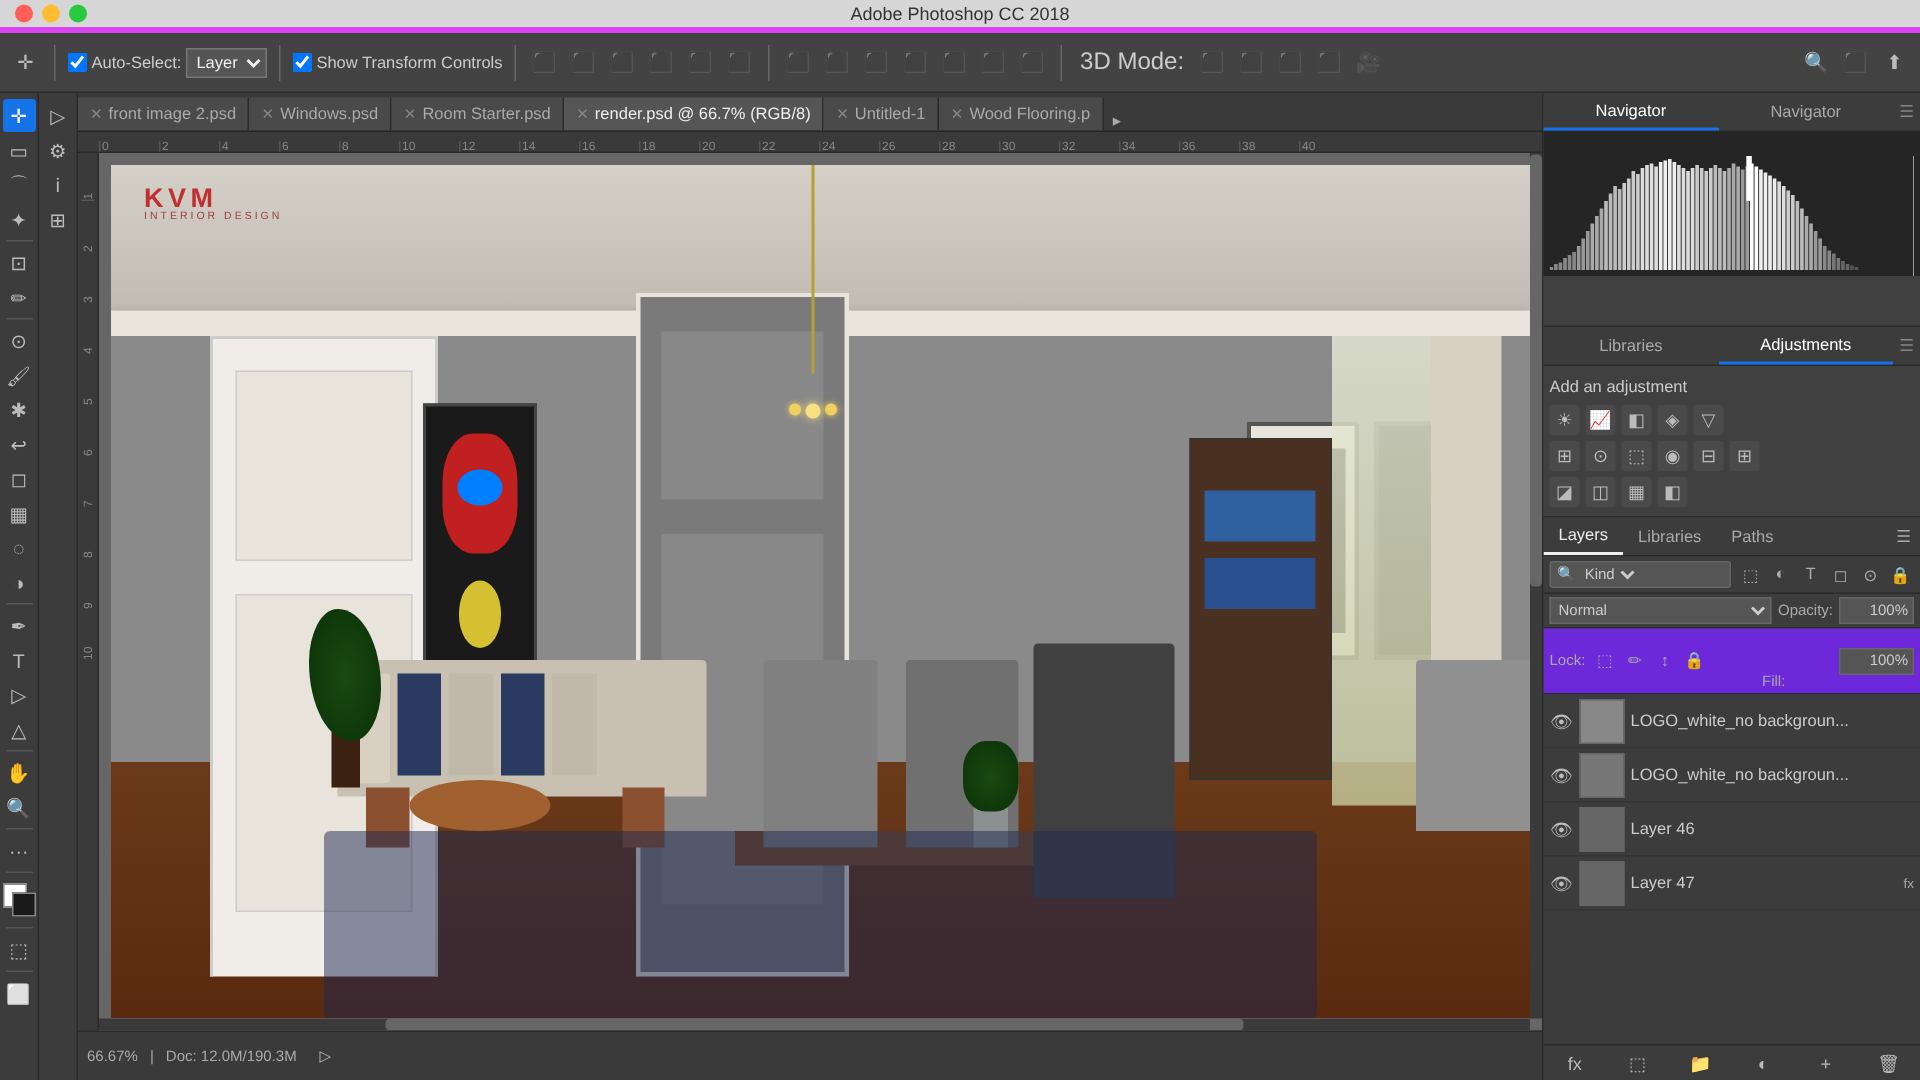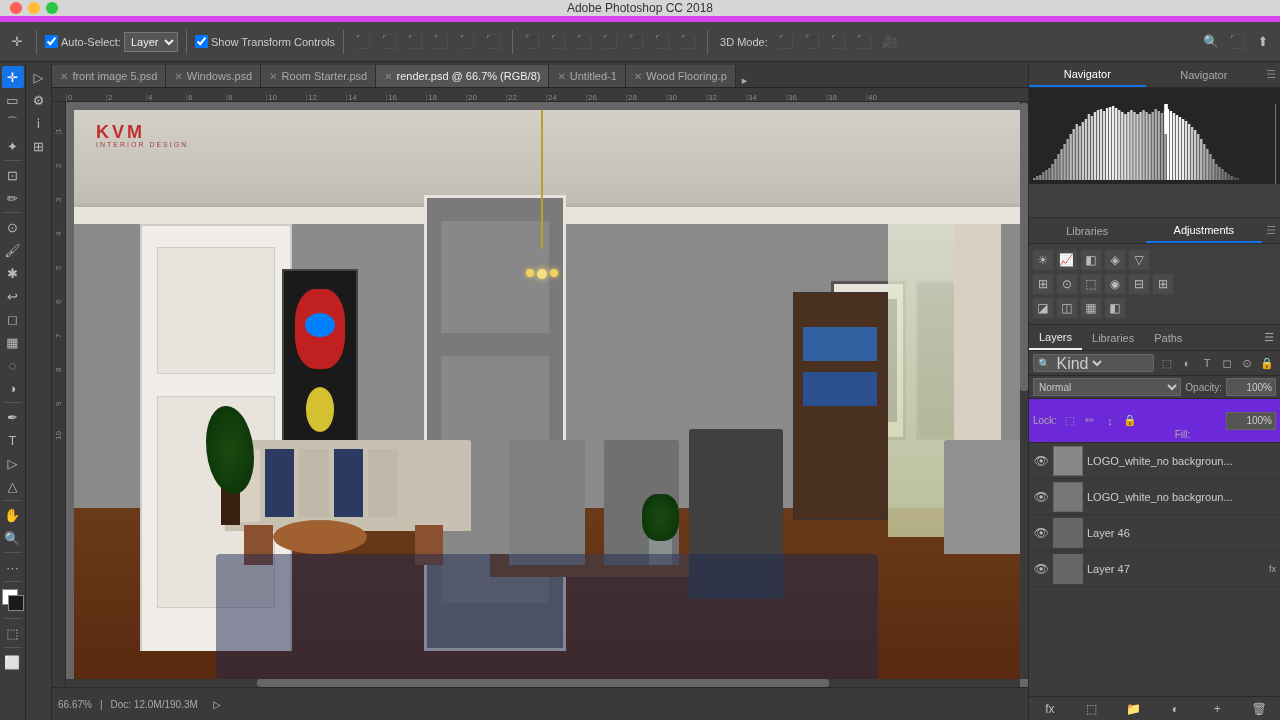--- a/index.html
+++ b/index.html
@@ -2,37 +2,37 @@
 <html><head>
   <meta charset="utf-8">
   <style>
     * { margin: 0; padding: 0; box-sizing: border-box; }
     body { width: 1280px; height: 720px; overflow: hidden; background: #3a3a3a; font-family: -apple-system, 'Helvetica Neue', Arial, sans-serif; font-size: 11px; color: #ccc; user-select: none; }
 
     
     #titlebar {
       width: 100%; height: 22px; background: #d6d6d6;
       display: flex; align-items: center; justify-content: center;
-      position: relative; border-bottom: 6px solid #d946ef;
+      position: relative; border-bottom: 4px solid #d946ef;
     }
     #titlebar .traffic-lights { position: absolute; left: 10px; display: flex; gap: 6px; align-items: center; }
     .tl { width: 12px; height: 12px; border-radius: 50%; }
     .tl-red { background: #ff5f57; }
     .tl-yellow { background: #febc2e; }
     .tl-green { background: #28c840; }
     #titlebar .title { font-size: 12px; color: #333; font-weight: 500; }
 
     
     #toolbar {
       width: 100%; height: 40px; background: #434343;
       display: flex; align-items: center; padding: 0 6px; gap: 4px;
       border-bottom: 1px solid #2a2a2a;
     }
     .toolbar-sep { width: 1px; height: 24px; background: #666; margin: 0 4px; }
-    .toolbar-btn { color: #ccc; font-size: 11px; padding: 2px 4px; cursor: pointer; white-space: nowrap; display: flex; align-items: center; gap: 2px; }
+    .toolbar-btn { color: #ccc; font-size: 16px; padding: 2px 4px; cursor: pointer; white-space: nowrap; display: flex; align-items: center; gap: 2px; }
     .toolbar-dropdown { background: #555; border: 1px solid #777; color: #eee; font-size: 11px; padding: 1px 2px; cursor: pointer; height: 20px; }
     .toolbar-checkbox { display: flex; align-items: center; gap: 3px; color: #ccc; font-size: 11px; }
     .icon-btn { width: 22px; height: 22px; display: flex; align-items: center; justify-content: center; color: #bbb; font-size: 13px; cursor: pointer; }
 
     
     #main { display: flex; width: 100%; height: calc(720px - 22px - 40px); }
 
     
     #toolbox {
       width: 26px; min-width: 26px; background: #3c3c3c; border-right: 1px solid #2a2a2a;
@@ -247,21 +247,21 @@
     <div class="tool-icon">⚙</div>
     <div class="tool-icon">ℹ</div>
     <div class="tool-icon">⊞</div>
   </div>
 
   <div id="canvas-area">
 
     <div id="tabs">
       <div class="tab">
         <span class="tab-close">✕</span>
-        <span>front image 5.psd</span>
+        <span>front image 2.psd</span>
       </div>
       <div class="tab">
         <span class="tab-close">✕</span>
         <span>Windows.psd</span>
       </div>
       <div class="tab">
         <span class="tab-close">✕</span>
         <span>Room Starter.psd</span>
       </div>
       <div class="tab active">
@@ -528,20 +528,21 @@
       <div class="panel-tab">
         <span>Libraries</span>
       </div>
       <div class="panel-tab active">
         <span>Adjustments</span>
       </div>
       <div style="margin-left:auto; padding:0 4px; color:#888; cursor:pointer; display:flex; align-items:center;">☰</div>
     </div>
 
     <div id="adjustments-area">
+      <div class="adj-title">Add an adjustment</div>
       <div class="adj-icons-row">
         <div class="adj-icon">☀</div>
         <div class="adj-icon">📈</div>
         <div class="adj-icon">◧</div>
         <div class="adj-icon">◈</div>
         <div class="adj-icon">▽</div>
       </div>
       <div class="adj-icons-row">
         <div class="adj-icon">⊞</div>
         <div class="adj-icon">⊙</div>
@@ -569,21 +570,21 @@
         </div>
         <div class="layers-tab">
           <span>Paths</span>
         </div>
         <div class="layers-tab-more">☰</div>
       </div>
 
       <div class="layers-filter">
         <div class="filter-search">
           <span style="color:#888; font-size:10px;">🔍</span>
-          <select style="background:none; border:none; color:#ccc; font-size:16px; outline:none; cursor:pointer;">
+          <select style="background:none; border:none; color:#ccc; font-size:10px; outline:none; cursor:pointer;">
             <option>Kind</option>
           </select>
         </div>
         <div class="filter-icons">
           <div class="fi">⬚</div>
           <div class="fi">◐</div>
           <div class="fi">T</div>
           <div class="fi">◻</div>
           <div class="fi">⊙</div>
           <div class="fi">🔒</div>

